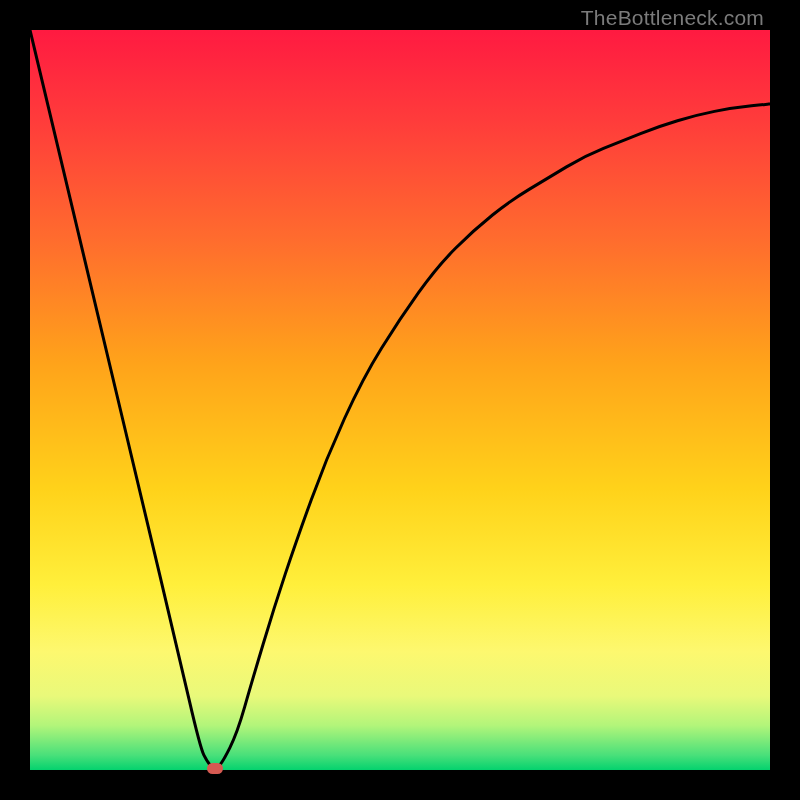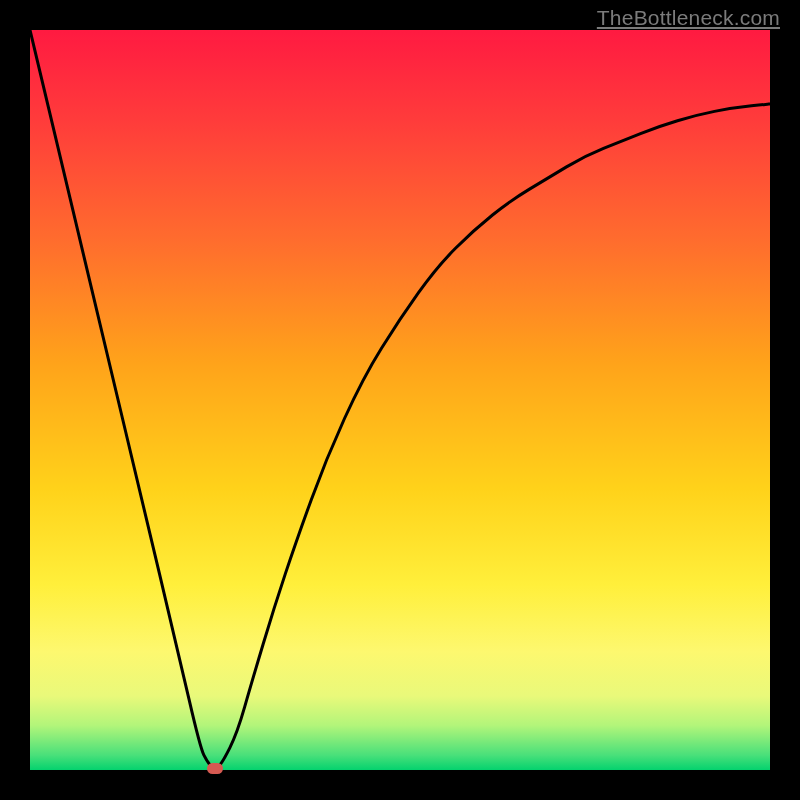--- a/index.html
+++ b/index.html
@@ -52,27 +52,26 @@
   .min-dot {
     position: absolute;
     width: 16px;
     height: 11px;
     border-radius: 6px;
     background: #d65a52;
   }
   .attribution {
     position: absolute;
     top: 6px;
-    right: 20px;
+    right: 36px;
     color: #7b7b7b;
     font-size: 21px;
     letter-spacing: 0.2px;
     font-weight: 500;
     user-select: none;
-    text-decoration: underline;
   }
 </style>
 </head>
 <body>
 
 <div class="stage">
   <div class="outer"></div>
   <div class="plot"></div>
 
   <svg class="curve-svg" viewBox="0 0 740 740" preserveAspectRatio="none">

